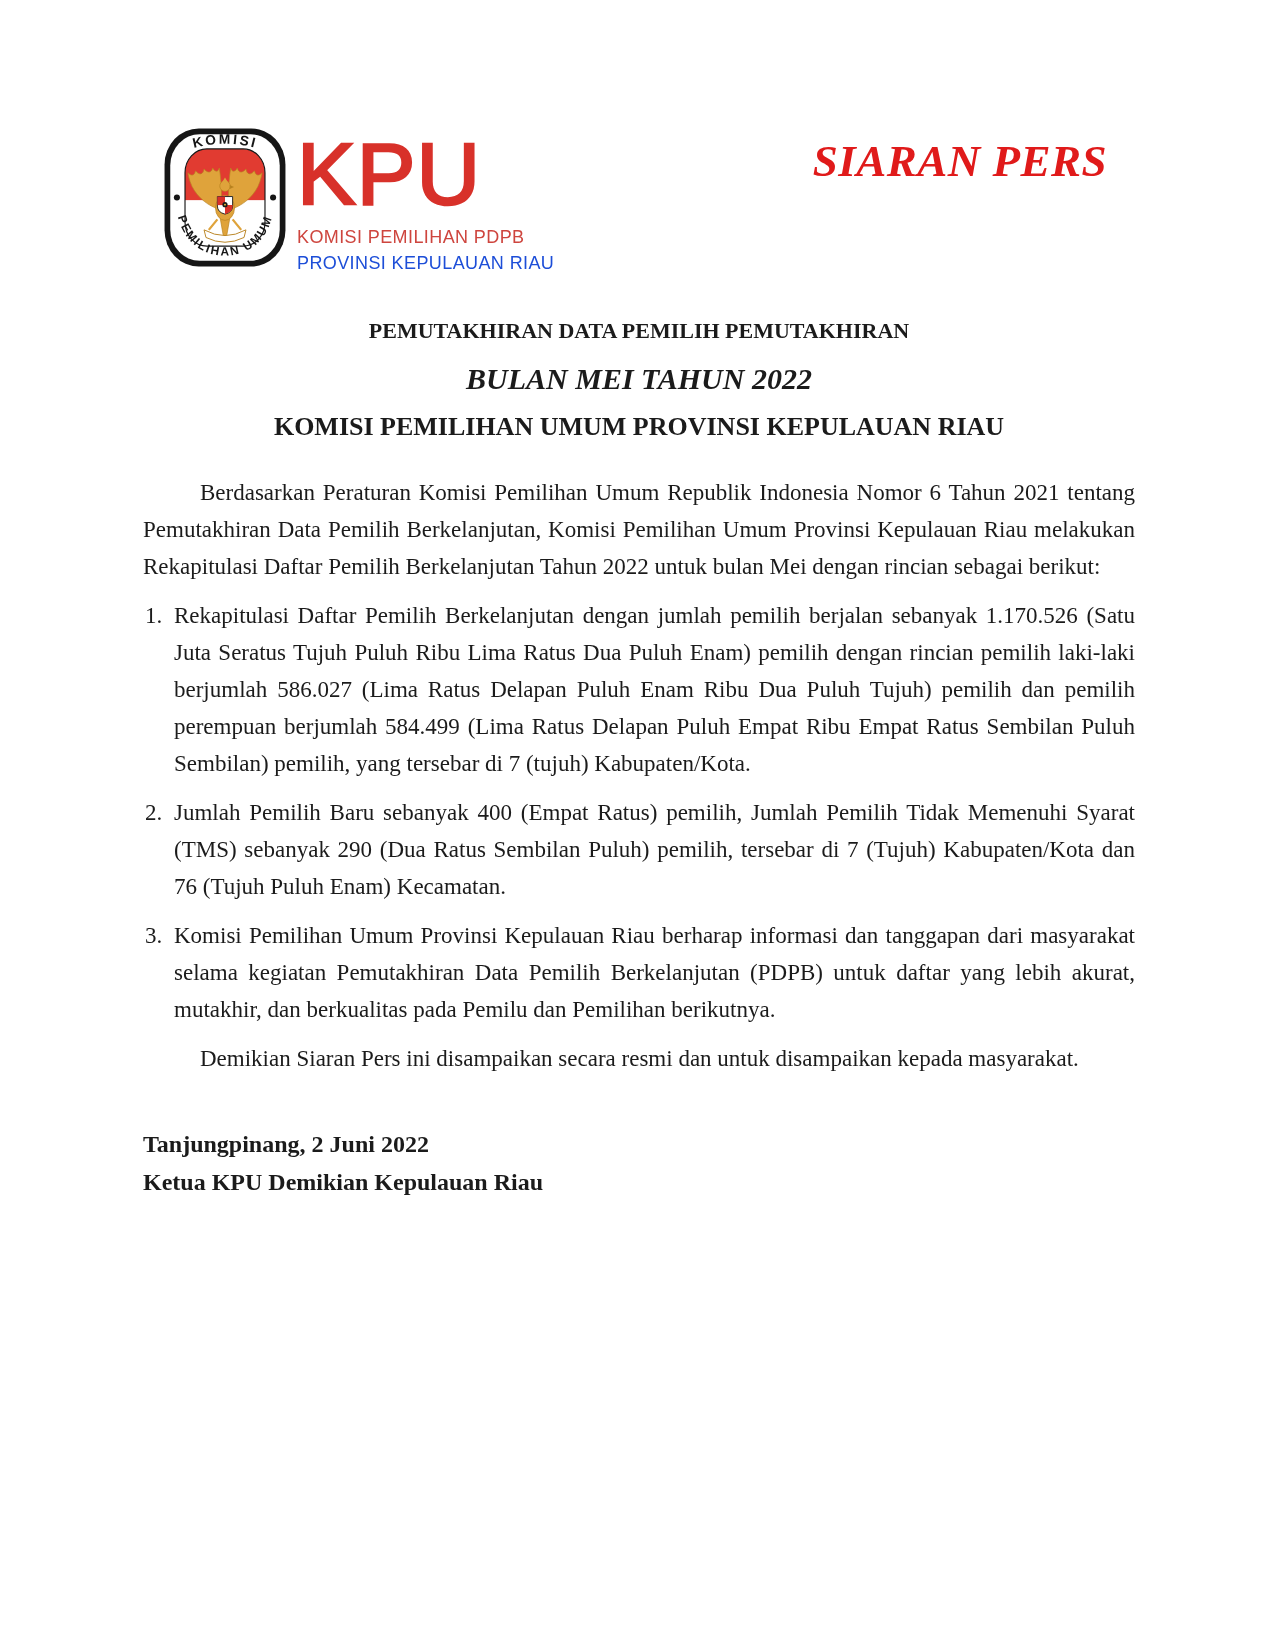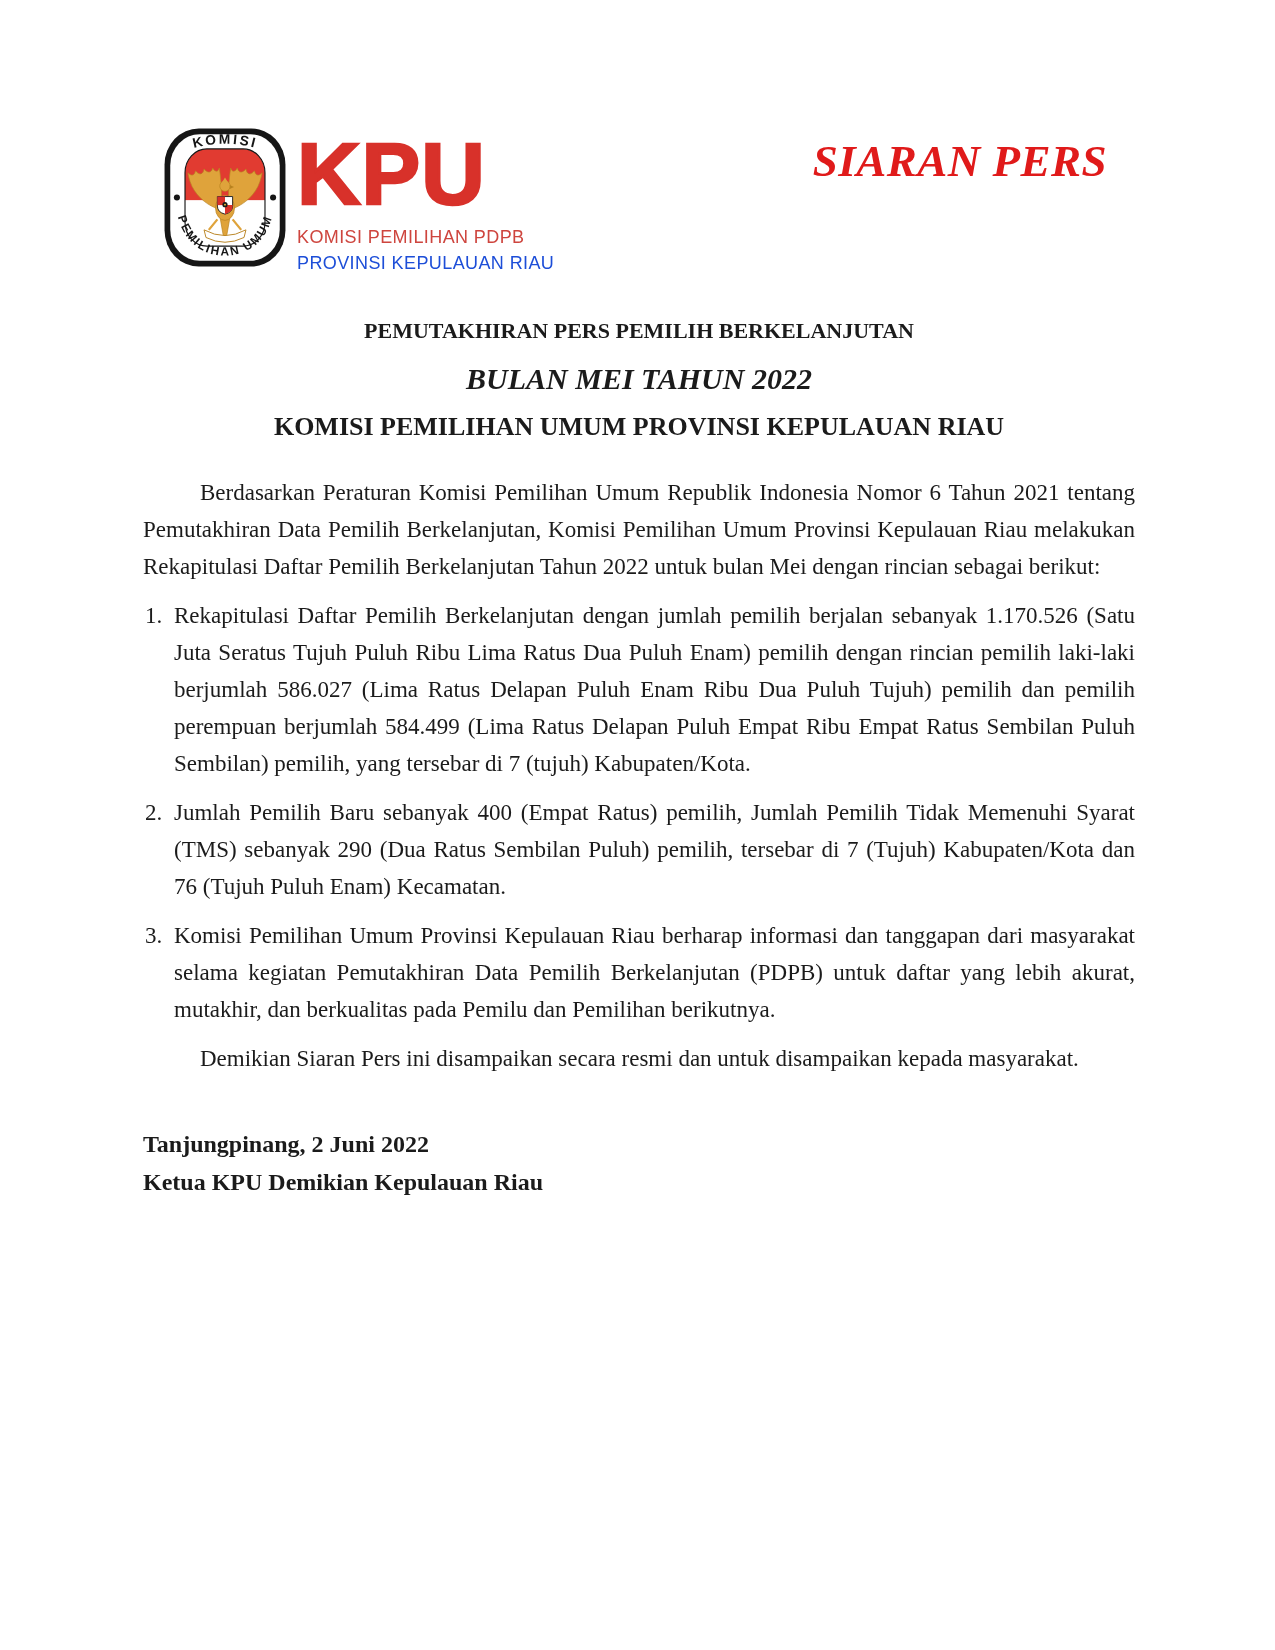--- a/index.html
+++ b/index.html
@@ -13,21 +13,21 @@
     overflow:hidden;
   }
 
   
   .seal {
     position:absolute; left:164px; top:128px;
     width:122px; height:139px;
   }
   .logotype { position:absolute; left:297px; top:130px; font-family:"Liberation Sans", sans-serif; }
   .kpu-acronym {
-    font-size:88px; font-weight:bold; line-height:1;
+    font-size:88px; font-weight:normal; line-height:1;
     letter-spacing:1px;
     color:#D8312A;
     -webkit-text-stroke:2.5px #D8312A;
   }
   .kpu-line { font-size:18px; line-height:26px; letter-spacing:0.4px; font-weight:normal; }
   .kpu-line1 { color:#CE453E; margin-top:6px; }
   .kpu-line2 { color:#1d4ed8; }
 
   .press {
     position:absolute; right:168px; top:135px;
@@ -123,21 +123,21 @@
 
   <div class="logotype">
     <div class="kpu-acronym">KPU</div>
     <div class="kpu-line kpu-line1">KOMISI PEMILIHAN PDPB</div>
     <div class="kpu-line kpu-line2">PROVINSI KEPULAUAN RIAU</div>
   </div>
 
   <div class="press">SIARAN PERS</div>
 
   <div class="main">
-    <div class="title title-1">PEMUTAKHIRAN PERS PEMILIH BERKELANJUTAN</div>
+    <div class="title title-1">PEMUTAKHIRAN DATA PEMILIH PEMUTAKHIRAN</div>
     <div class="title title-2">BULAN MEI TAHUN 2022</div>
     <div class="title title-3">KOMISI PEMILIHAN UMUM PROVINSI KEPULAUAN RIAU</div>
 
     <p class="para intro">Berdasarkan Peraturan Komisi Pemilihan Umum Republik Indonesia Nomor 6 Tahun 2021 tentang Pemutakhiran Data Pemilih Berkelanjutan, Komisi Pemilihan Umum Provinsi Kepulauan Riau melakukan Rekapitulasi Daftar Pemilih Berkelanjutan Tahun 2022 untuk bulan Mei dengan rincian sebagai berikut:</p>
 
     <div class="list-item">
       <span class="list-num">1.</span>
       <span>Rekapitulasi Daftar Pemilih Berkelanjutan dengan jumlah pemilih berjalan sebanyak 1.170.526 (Satu Juta Seratus Tujuh Puluh Ribu Lima Ratus Dua Puluh Enam) pemilih dengan rincian pemilih laki-laki berjumlah 586.027 (Lima Ratus Delapan Puluh Enam Ribu Dua Puluh Tujuh) pemilih dan pemilih perempuan berjumlah 584.499 (Lima Ratus Delapan Puluh Empat Ribu Empat Ratus Sembilan Puluh Sembilan) pemilih, yang tersebar di 7 (tujuh) Kabupaten/Kota.</span>
     </div>
     <div class="list-item">

